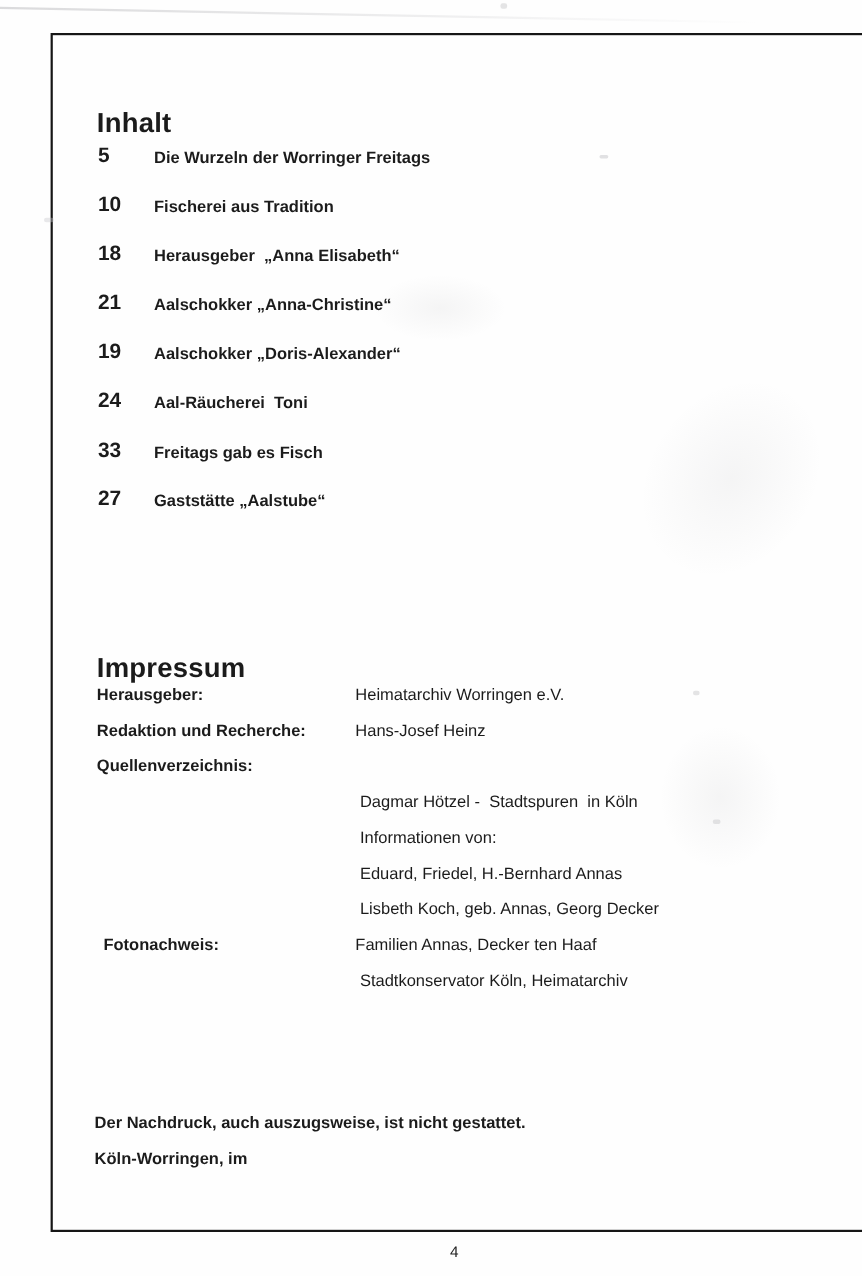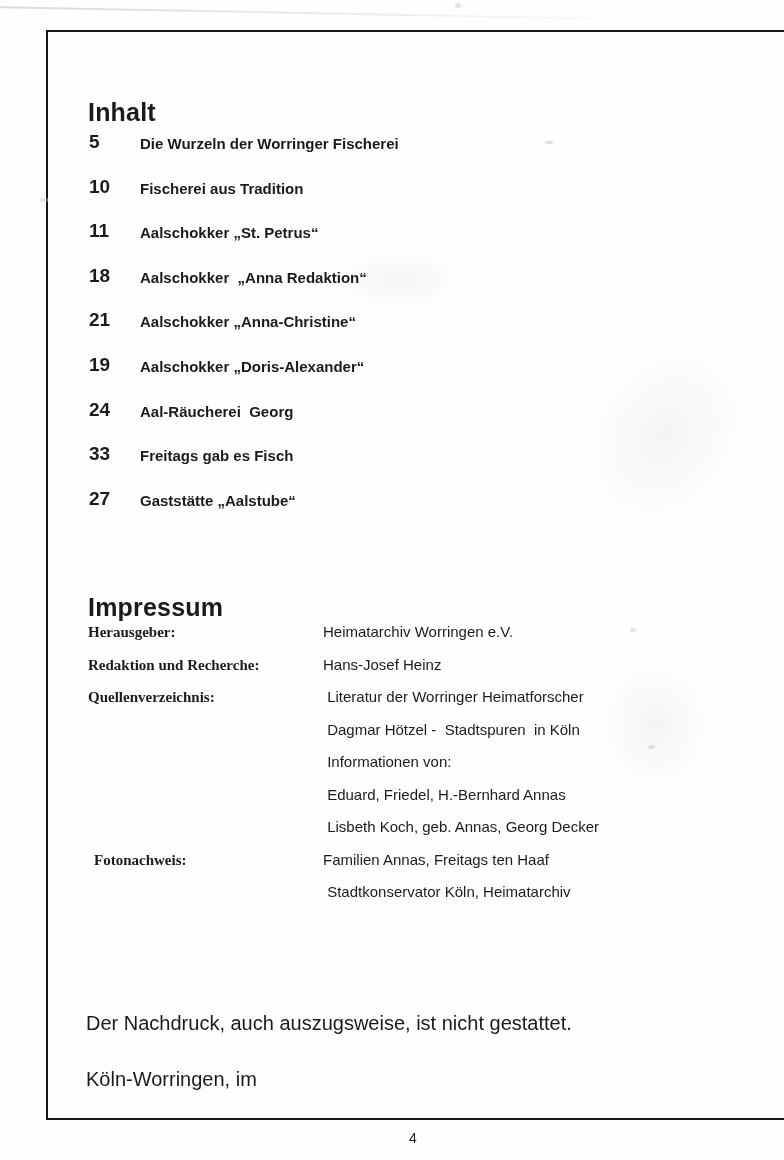--- a/index.html
+++ b/index.html
@@ -80,39 +80,38 @@
     height: 32.55px;
     display: flex;
     align-items: flex-start;
   }
   .imp-label {
     width: 235px;
     font-size: 15px;
     font-weight: 700;
     line-height: 1.1;
     white-space: pre;
-    font-family: Liberation Serif, serif;
   }
   .imp-label.indent { padding-left: 6px; box-sizing: border-box; }
   .imp-value {
     font-size: 15px;
     font-weight: 400;
     line-height: 1.1;
     white-space: pre;
   }
 
   .footer-line {
     position: absolute;
     left: 86px;
-    font-size: 20px;
-    font-weight: 400;
+    font-size: 15px;
+    font-weight: 700;
     white-space: pre;
   }
   #reprint-notice { top: 1012px; }
-  #place-date-line { top: 1068px; }
+  #place-date-line { top: 1045px; }
 
   .page-number {
     position: absolute;
     left: 409px;
     top: 1130px;
     font-size: 14px;
     font-weight: 400;
     color: #222;
   }
 
@@ -161,45 +160,41 @@
 <div class="scan-speck" id="speck-2"></div>
 <div class="scan-speck" id="speck-3"></div>
 <div class="scan-speck" id="speck-4"></div>
 <div class="scan-speck" id="speck-5"></div>
 
 <h1 class="heading" id="inhalt-heading">Inhalt</h1>
 
 <div class="toc-list">
   <div class="toc-row">
     <span class="toc-num">5</span>
-    <span class="toc-title">Die Wurzeln der Worringer Fischerei</span>
+    <span class="toc-title">Die Wurzeln der Worringer Freitags</span>
   </div>
   <div class="toc-row">
     <span class="toc-num">10</span>
     <span class="toc-title">Fischerei aus Tradition</span>
   </div>
   <div class="toc-row">
-    <span class="toc-num">11</span>
-    <span class="toc-title">Aalschokker „St. Petrus“</span>
-  </div>
-  <div class="toc-row">
     <span class="toc-num">18</span>
-    <span class="toc-title">Aalschokker  „Anna Redaktion“</span>
+    <span class="toc-title">Herausgeber  „Anna Elisabeth“</span>
   </div>
   <div class="toc-row">
     <span class="toc-num">21</span>
     <span class="toc-title">Aalschokker „Anna-Christine“</span>
   </div>
   <div class="toc-row">
     <span class="toc-num">19</span>
     <span class="toc-title">Aalschokker „Doris-Alexander“</span>
   </div>
   <div class="toc-row">
     <span class="toc-num">24</span>
-    <span class="toc-title">Aal-Räucherei  Georg</span>
+    <span class="toc-title">Aal-Räucherei  Toni</span>
   </div>
   <div class="toc-row">
     <span class="toc-num">33</span>
     <span class="toc-title">Freitags gab es Fisch</span>
   </div>
   <div class="toc-row">
     <span class="toc-num">27</span>
     <span class="toc-title">Gaststätte „Aalstube“</span>
   </div>
 </div>
@@ -210,41 +205,40 @@
   <div class="imp-row">
     <span class="imp-label">Herausgeber:</span>
     <span class="imp-value">Heimatarchiv Worringen e.V.</span>
   </div>
   <div class="imp-row">
     <span class="imp-label">Redaktion und Recherche:</span>
     <span class="imp-value">Hans-Josef Heinz</span>
   </div>
   <div class="imp-row">
     <span class="imp-label">Quellenverzeichnis:</span>
-    <span class="imp-value"> Literatur der Worringer Heimatforscher</span>
   </div>
   <div class="imp-row">
     <span class="imp-label"></span>
     <span class="imp-value"> Dagmar Hötzel -  Stadtspuren  in Köln</span>
   </div>
   <div class="imp-row">
     <span class="imp-label"></span>
     <span class="imp-value"> Informationen von:</span>
   </div>
   <div class="imp-row">
     <span class="imp-label"></span>
     <span class="imp-value"> Eduard, Friedel, H.-Bernhard Annas</span>
   </div>
   <div class="imp-row">
     <span class="imp-label"></span>
     <span class="imp-value"> Lisbeth Koch, geb. Annas, Georg Decker</span>
   </div>
   <div class="imp-row">
     <span class="imp-label indent">Fotonachweis:</span>
-    <span class="imp-value">Familien Annas, Freitags ten Haaf</span>
+    <span class="imp-value">Familien Annas, Decker ten Haaf</span>
   </div>
   <div class="imp-row">
     <span class="imp-label"></span>
     <span class="imp-value"> Stadtkonservator Köln, Heimatarchiv</span>
   </div>
 </div>
 
 <div class="footer-line" id="reprint-notice">Der Nachdruck, auch auszugsweise, ist nicht gestattet.</div>
 <div class="footer-line" id="place-date-line">Köln-Worringen, im</div>
 

